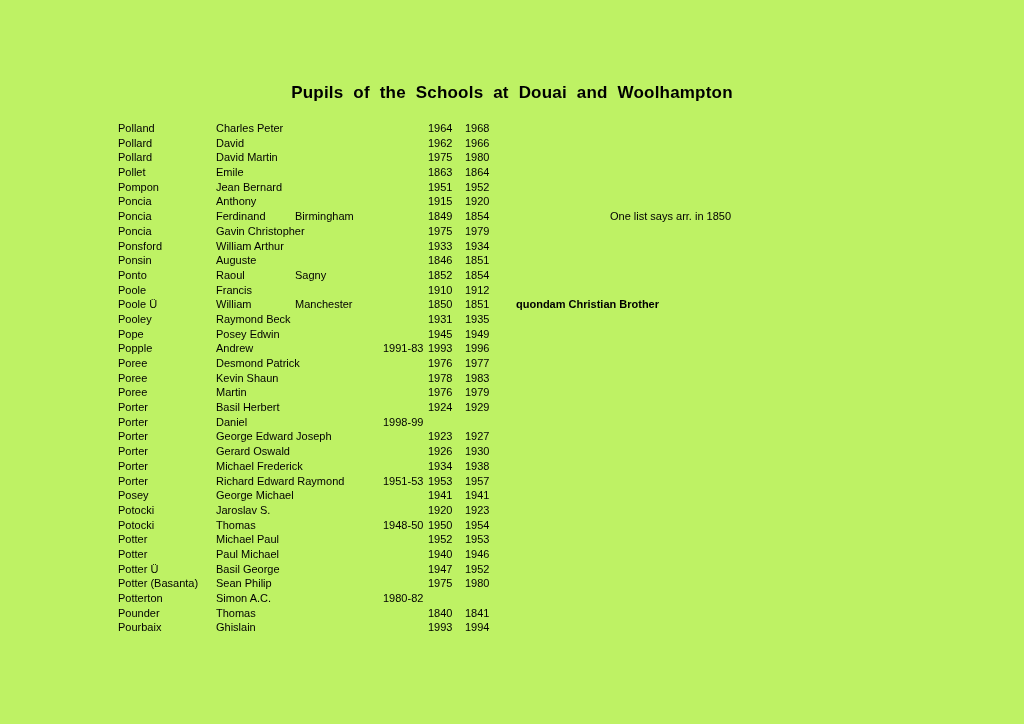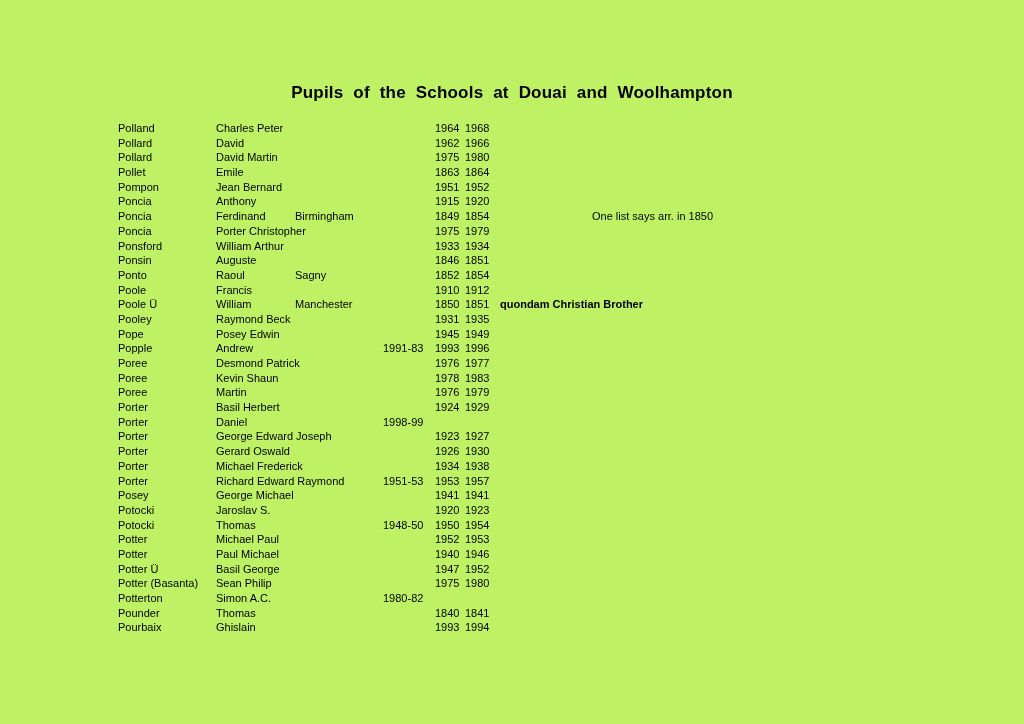--- a/index.html
+++ b/index.html
@@ -42,24 +42,24 @@
     position: absolute;
     top: 0;
     font-size: 11px;
     line-height: 14.7px;
     white-space: nowrap;
   }
   .c-surname  { left: 0; }
   .c-forename { left: 82px; margin-left: 16px; }
   .c-place    { left: 177px; text-align: right; }
   .c-range    { left: 265px; }
-  .c-y1       { left: 317px; }
+  .c-y1       { left: 310px; }
   .c-y2       { left: 347px; }
-  .c-note-near { left: 382px; font-weight: bold; }
-  .c-note-far  { left: 474px; }
+  .c-note-near { left: 398px; font-weight: bold; }
+  .c-note-far  { left: 492px; }
 </style>
 </head>
 <body>
 
 <div class="page">
   <h1 class="title">Pupils of the Schools at Douai and Woolhampton</h1>
   <div class="rows" id="rows-container">
       <div class="row">
         <span class="cell c-surname">Polland</span>
         <span class="cell c-forename">Charles Peter</span>
@@ -99,21 +99,21 @@
       <div class="row">
         <span class="cell c-surname">Poncia</span>
         <span class="cell c-forename">Ferdinand</span>
         <span class="cell c-place">Birmingham</span>
         <span class="cell c-y1">1849</span>
         <span class="cell c-y2">1854</span>
         <span class="cell c-note-far">One list says arr. in 1850</span>
       </div>
       <div class="row">
         <span class="cell c-surname">Poncia</span>
-        <span class="cell c-forename">Porter Christopher</span>
+        <span class="cell c-forename">Gavin Christopher</span>
         <span class="cell c-y1">1975</span>
         <span class="cell c-y2">1979</span>
       </div>
       <div class="row">
         <span class="cell c-surname">Ponsford</span>
         <span class="cell c-forename">William Arthur</span>
         <span class="cell c-y1">1933</span>
         <span class="cell c-y2">1934</span>
       </div>
       <div class="row">

